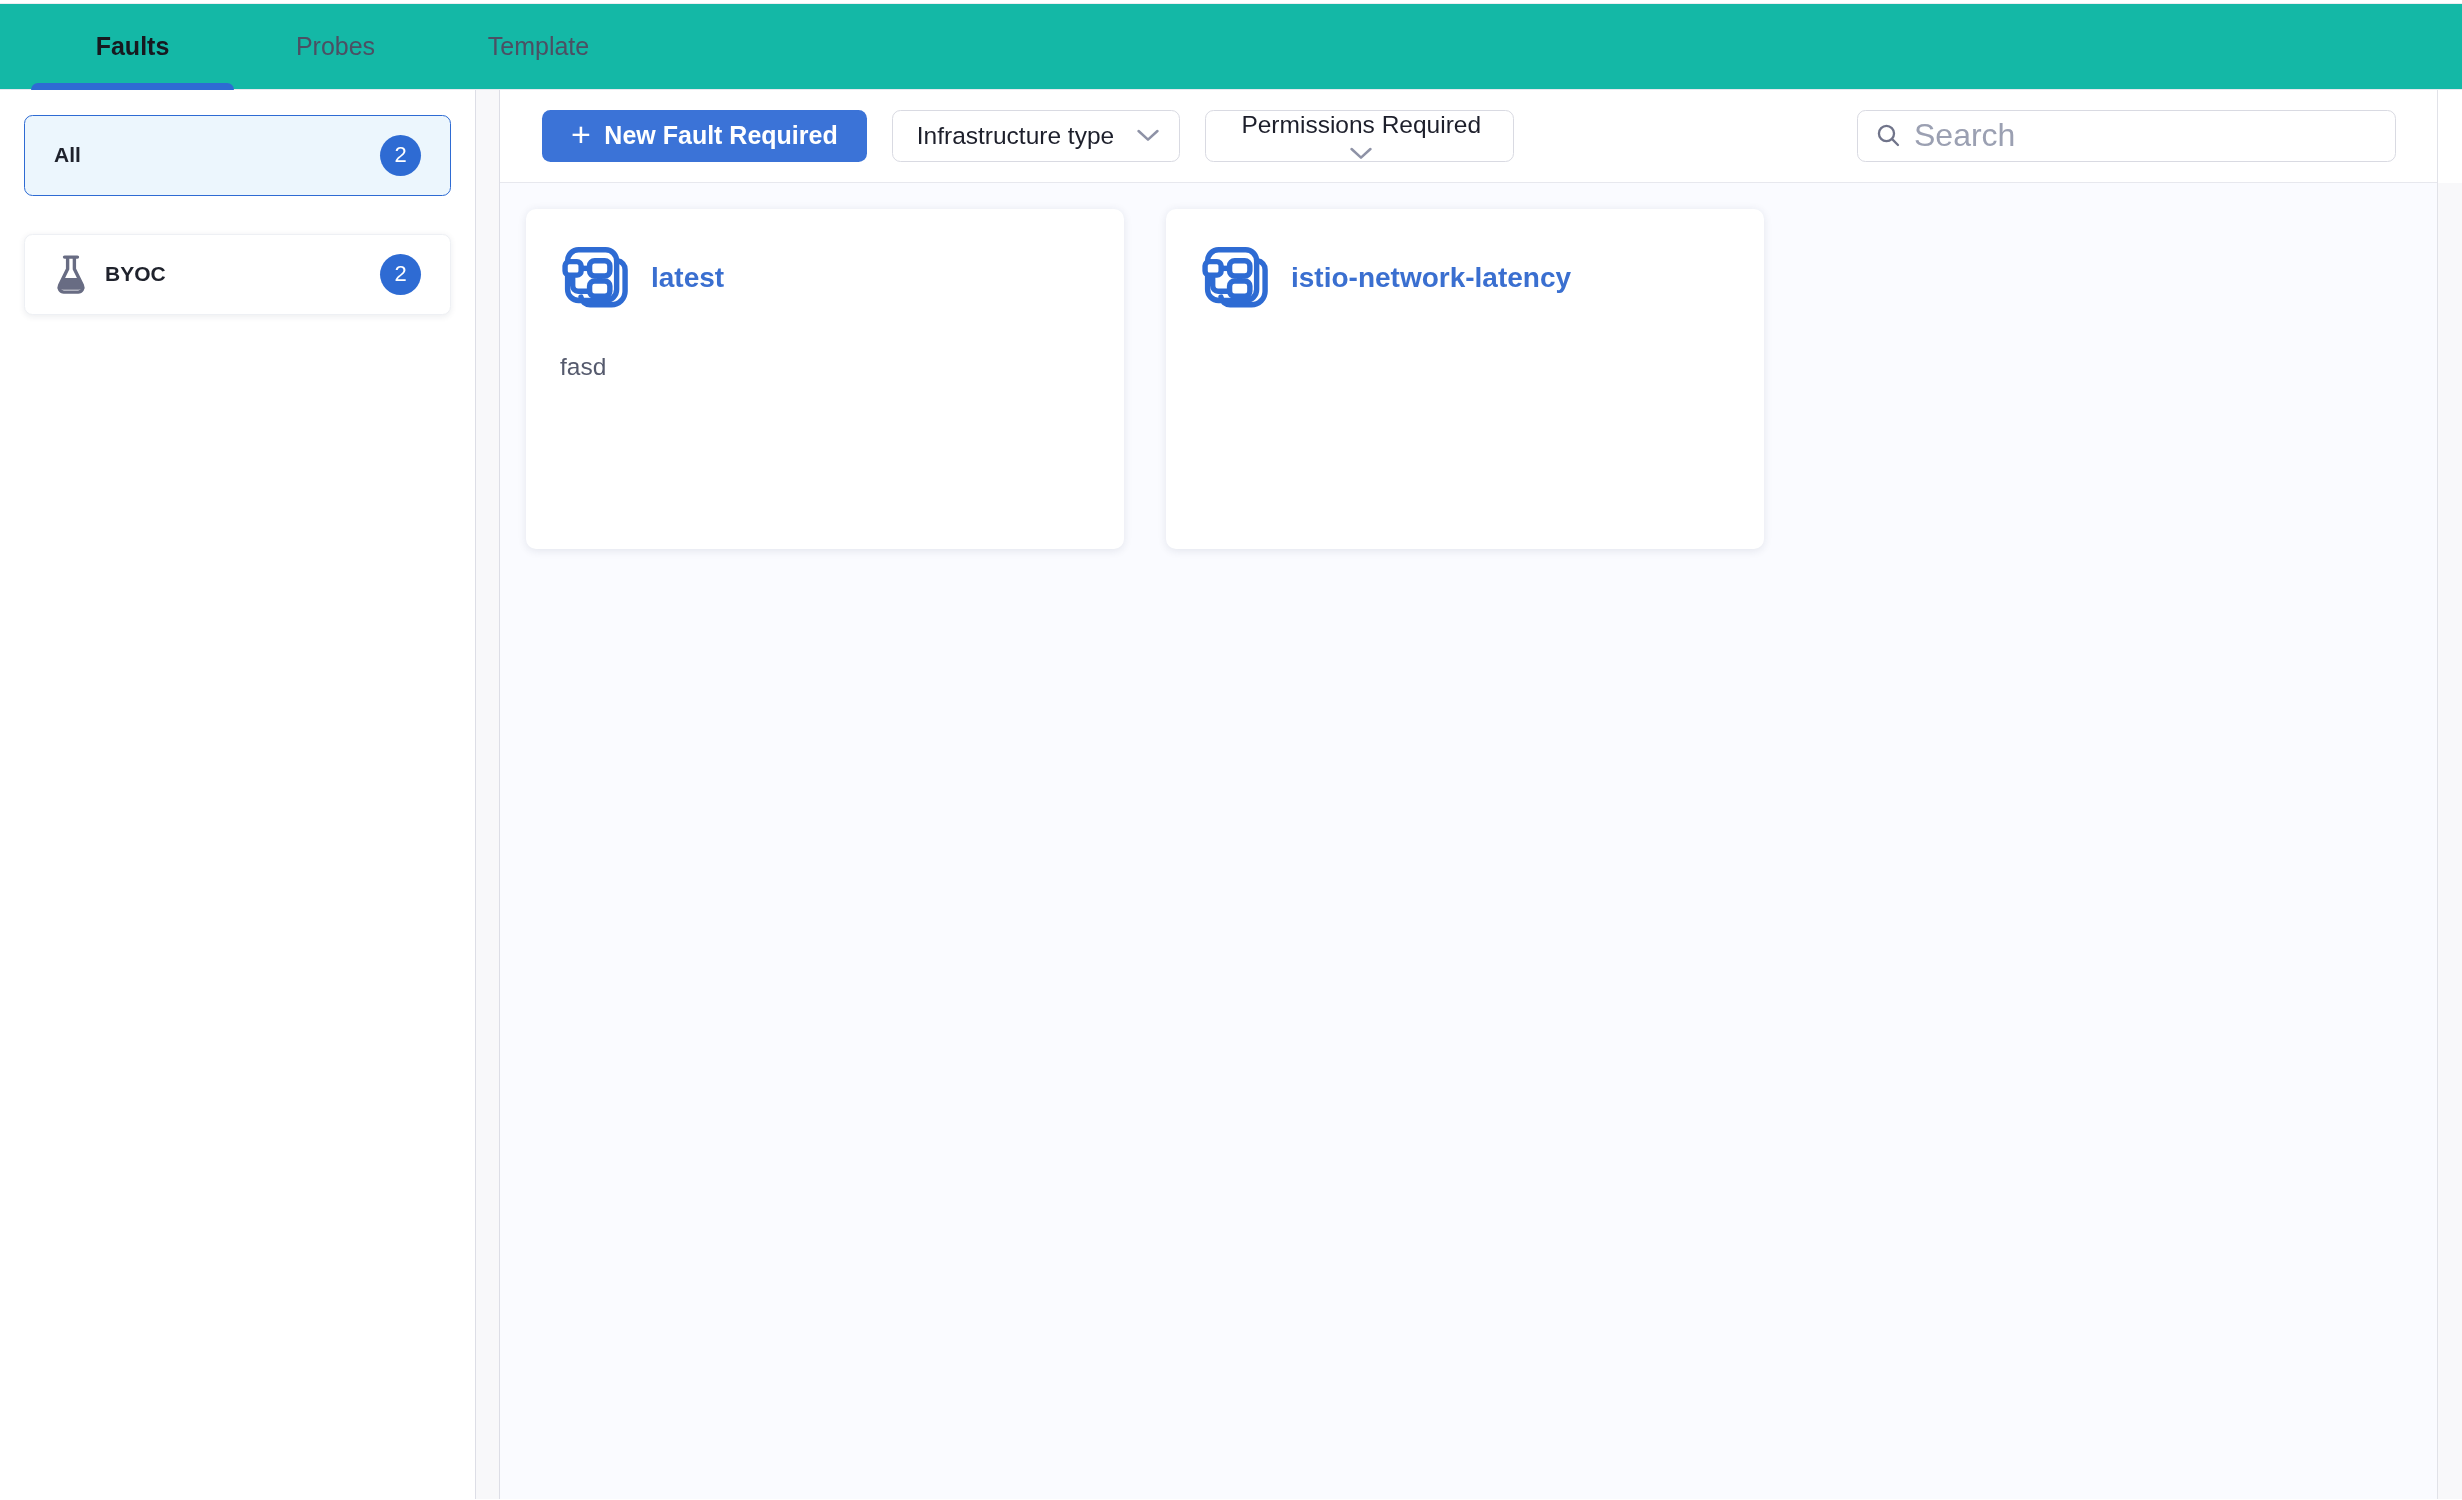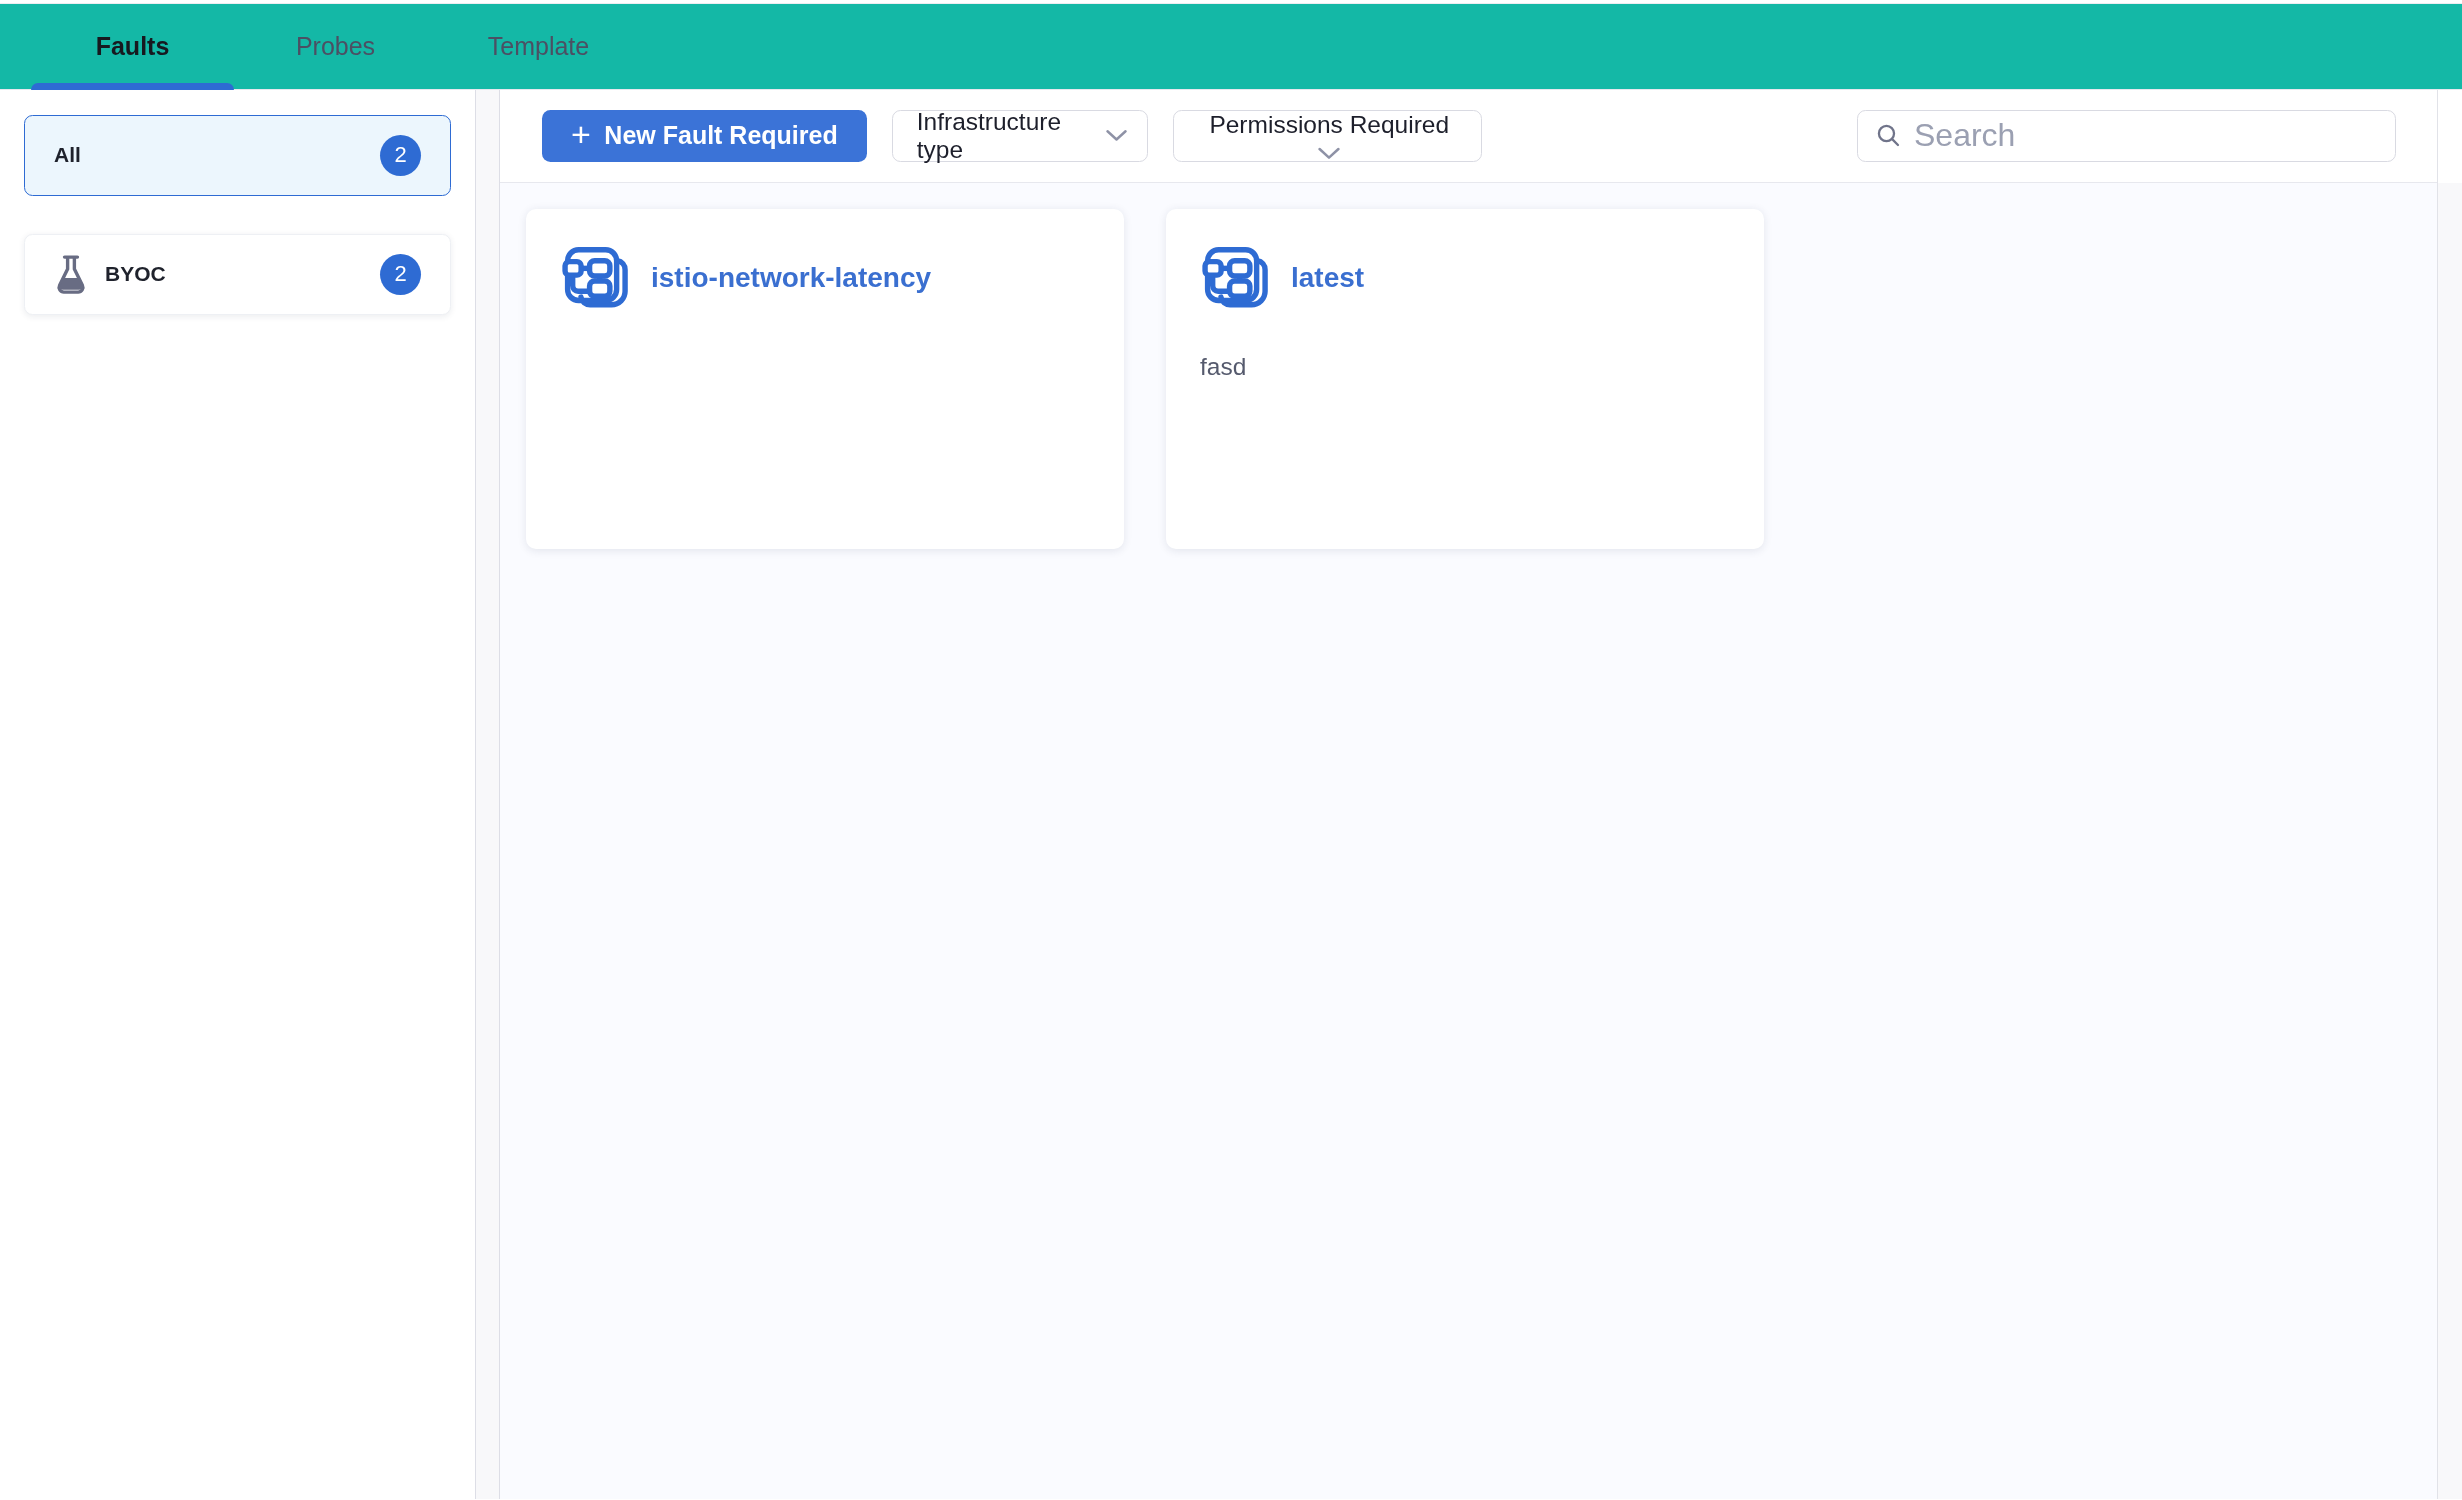--- a/index.html
+++ b/index.html
@@ -49,21 +49,21 @@
     padding:0 41px 0 42px; gap:25px; }
   .btn-primary { height:52px; border:none; border-radius:8.5px;
     background:#3b73d7; color:#fff; font-size:25px; font-weight:700;
     font-family:inherit; display:flex; align-items:center; gap:13.5px;
     padding:0 29px; cursor:pointer; }
   .plus { font-size:34px; font-weight:400; line-height:1; margin-top:-3.4px; }
   .filter { height:52px; background:#fff; border:1.7px solid #d9dae2;
     border-radius:8.5px; display:flex; align-items:center;
     justify-content:space-between; padding:0 20px 0 24px; font-size:24.5px;
     color:#1d1f2b; cursor:pointer; }
-  .filter.f1 { width:256px; }
+  .filter.f1 { width:288px; }
   .filter.f2 { width:309px;flex-direction:column; }
   .search { margin-left:auto; width:539px; height:52px; background:#fff;
     border:1.7px solid #d9dae2; border-radius:8.5px; display:flex;
     align-items:center; padding:0 17px; gap:12px; }
   .search input { flex:1; border:none; outline:none; background:transparent;
     font-size:32px; color:#2a2c38; font-family:inherit; }
   .search input::placeholder { color:#9ba0b2; }
 
   
   .content { flex:1; padding:26px 0 0 26px; display:flex; gap:42px;
@@ -157,39 +157,39 @@
           <svg width="71" height="71" viewBox="0 0 42 42" fill="none">
             <path d="M34 10.5c2.6.4 4.5 2.6 4.5 5.3v12.7a8 8 0 0 1-8 8H17.8c-2.7 0-5-1.9-5.4-4.5" stroke="#2e6bd3" stroke-width="3.2" stroke-linecap="round"></path>
             <rect x="4.5" y="4" width="29" height="30" rx="6.5" stroke="#2e6bd3" stroke-width="3.2"></rect>
             <path d="M12 15h6" stroke="#2e6bd3" stroke-width="3.2"></path>
             <path d="M23.5 19v4" stroke="#2e6bd3" stroke-width="3.2"></path>
             <path d="M7.5 19v6.2c0 1.8 1.4 3.3 3.2 3.3h7.3" stroke="#2e6bd3" stroke-width="3.2" stroke-linecap="round"></path>
             <rect x="3" y="11" width="9.5" height="8" rx="2.5" fill="#fff" stroke="#2e6bd3" stroke-width="3.2"></rect>
             <rect x="17.5" y="10.5" width="12" height="9" rx="3" fill="#fff" stroke="#2e6bd3" stroke-width="3.2"></rect>
             <rect x="17.5" y="22.5" width="12" height="9" rx="3" fill="#fff" stroke="#2e6bd3" stroke-width="3.2"></rect>
           </svg>
-          <span class="card-title">istio-network-latency</span>
+          <span class="card-title">latest</span>
         </div>
+        <div class="card-desc">fasd</div>
       </div>
 
       <div class="card">
         <div class="card-head">
           <svg width="71" height="71" viewBox="0 0 42 42" fill="none">
             <path d="M34 10.5c2.6.4 4.5 2.6 4.5 5.3v12.7a8 8 0 0 1-8 8H17.8c-2.7 0-5-1.9-5.4-4.5" stroke="#2e6bd3" stroke-width="3.2" stroke-linecap="round"></path>
             <rect x="4.5" y="4" width="29" height="30" rx="6.5" stroke="#2e6bd3" stroke-width="3.2"></rect>
             <path d="M12 15h6" stroke="#2e6bd3" stroke-width="3.2"></path>
             <path d="M23.5 19v4" stroke="#2e6bd3" stroke-width="3.2"></path>
             <path d="M7.5 19v6.2c0 1.8 1.4 3.3 3.2 3.3h7.3" stroke="#2e6bd3" stroke-width="3.2" stroke-linecap="round"></path>
             <rect x="3" y="11" width="9.5" height="8" rx="2.5" fill="#fff" stroke="#2e6bd3" stroke-width="3.2"></rect>
             <rect x="17.5" y="10.5" width="12" height="9" rx="3" fill="#fff" stroke="#2e6bd3" stroke-width="3.2"></rect>
             <rect x="17.5" y="22.5" width="12" height="9" rx="3" fill="#fff" stroke="#2e6bd3" stroke-width="3.2"></rect>
           </svg>
-          <span class="card-title">latest</span>
+          <span class="card-title">istio-network-latency</span>
         </div>
-        <div class="card-desc">fasd</div>
       </div>
 
     </div>
   </main>
 
   <div class="strip">
     <div class="strip-white"></div>
   </div>
 </div>
 

